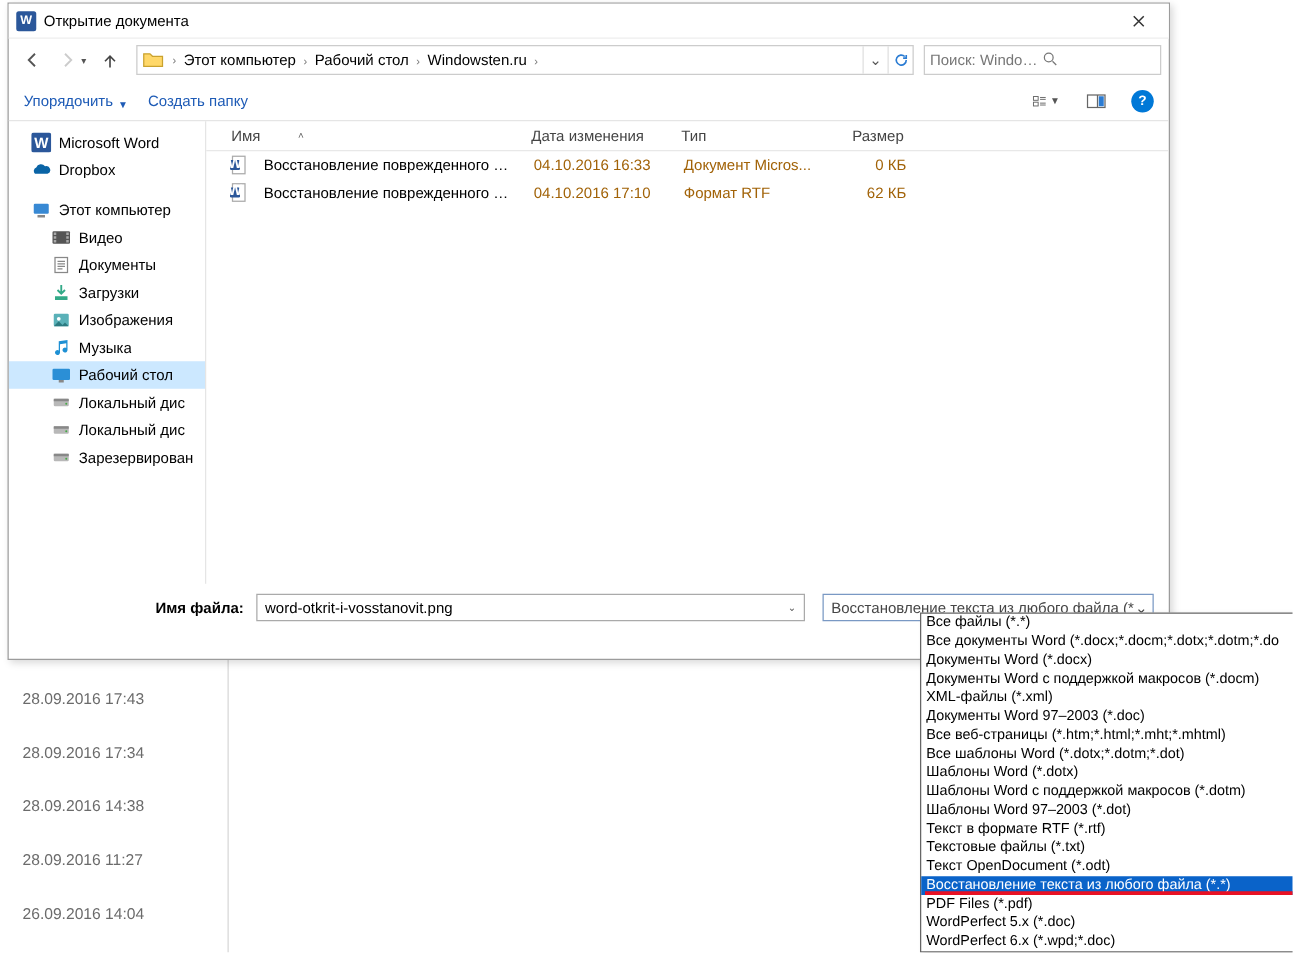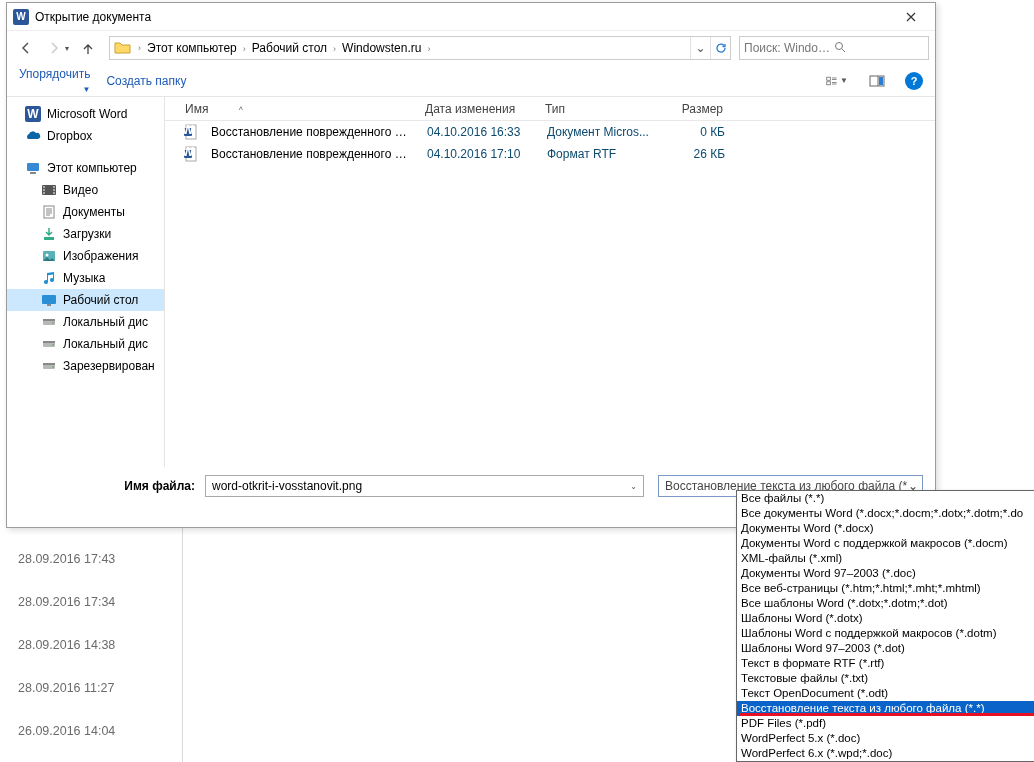--- a/index.html
+++ b/index.html
@@ -24,21 +24,21 @@
 .addrbar .crumb { padding: 0 4px; cursor: pointer; }
 .addrbar .sep { color: #777; font-size: 9px; padding: 0 2px; }
 .addrbar .spacer { flex: 1; }
 .addrbar .endbtn { width: 20px; height: 22px; display: flex; align-items: center; justify-content: center; border-left: 1px solid #e0e0e0; color: #555; cursor: pointer; }
 .searchbox { width: 190px; height: 24px; border: 1px solid #ccc; display: flex; align-items: center; padding: 0 4px; color: #777; }
 .searchbox span { flex: 1; white-space: nowrap; overflow: hidden; text-overflow: ellipsis; }
 .searchbox .sicon { color: #555; }
 
 
 .toolbar { height: 32px; display: flex; align-items: center; padding: 0 12px; gap: 16px; border-bottom: 1px solid #e5e5e5; }
-.tbtn { color: #1e5bb6; cursor: pointer; display: flex; align-items: flex-end; gap: 4px; flex-direction: column; }
+.tbtn { color: #1e5bb6; cursor: pointer; display: flex; align-items: flex-end; gap: 4px; }
 .tbtn .drop { font-size: 8px; }
 .toolbar .flex { flex: 1; }
 .ticon { width: 24px; height: 22px; display: flex; align-items: center; justify-content: center; color: #555; cursor: pointer; border: 1px solid transparent; }
 .helpicon { width: 18px; height: 18px; border-radius: 50%; background: #0078d7; color: #fff; display: flex; align-items: center; justify-content: center; font-size: 11px; font-weight: bold; cursor: pointer; }
 
 
 .body { display: flex; height: 370px; }
 .sidebar { width: 158px; border-right: 1px solid #e5e5e5; overflow: hidden; padding-top: 6px; }
 .sbitem { height: 22px; display: flex; align-items: center; padding-left: 18px; cursor: pointer; white-space: nowrap; overflow: hidden; }
 .sbitem.lvl2 { padding-left: 34px; }
@@ -49,21 +49,21 @@
 .filepane { flex: 1; }
 .fpheader { height: 24px; display: flex; align-items: center; border-bottom: 1px solid #e8e8e8; color: #444; }
 .fpheader .col { padding: 0 6px; overflow: hidden; white-space: nowrap; text-overflow: ellipsis; }
 .col-name { width: 254px; padding-left: 20px !important; display: flex; align-items: center; gap: 30px;}
 .col-name .sortup { font-size: 8px; color: #666;}
 .col-date { width: 120px; }
 .col-type { width: 120px; }
 .col-size { width: 70px; text-align: right; }
 .fprow { height: 22px; display: flex; align-items: center; cursor: pointer; }
 .fprow .ic { width: 16px; height: 16px; margin: 0 6px 0 18px; flex-shrink: 0;}
-.fprow .cell { padding: 0 6px; color: #0c4a6e; overflow: hidden; white-space: nowrap; text-overflow: ellipsis; }
+.fprow .cell { padding: 0 6px; color: #a16207; overflow: hidden; white-space: nowrap; text-overflow: ellipsis; }
 .fprow .cname { width: 216px; color: #000; }
 .fprow .cdate { width: 120px; }
 .fprow .ctype { width: 120px; }
 .fprow .csize { width: 70px; text-align: right; }
 
 
 .bottom { padding: 8px 12px; }
 .fnrow { display: flex; align-items: center; gap: 6px; margin-bottom: 6px; }
 .fnlabel { width: 180px; text-align: right; padding-right: 4px; font-weight: bold; }
 .fninput { flex: 1; height: 22px; border: 1px solid #aaa; display: flex; align-items: center; padding: 0 4px 0 6px; max-width: 520px; justify-content: flex-end; }
@@ -326,21 +326,21 @@
           </div>
           <div class="fprow">
             <span class="ic"><svg width="16" height="16" viewBox="0 0 16 16">
                 <rect x="3" y="1" width="10" height="14" fill="#fff" stroke="#aaa"></rect>
                 <rect x="1" y="4" width="8" height="8" fill="#2b579a" rx="1"></rect>
                 <text x="5" y="10" text-anchor="middle" fill="#fff" font-size="7" font-weight="bold">W</text>
               </svg></span>
             <span class="cell cname">Восстановление поврежденного файл...</span>
             <span class="cell cdate">04.10.2016 17:10</span>
             <span class="cell ctype">Формат RTF</span>
-            <span class="cell csize">26 КБ</span>
+            <span class="cell csize">62 КБ</span>
           </div>
         </div>
     </div>
   </div>
 
   <div class="bottom">
     <div class="fnrow">
       <div class="fnlabel">Имя файла:</div>
       <div class="fninput">
         <span class="txt">word-otkrit-i-vosstanovit.png</span>

